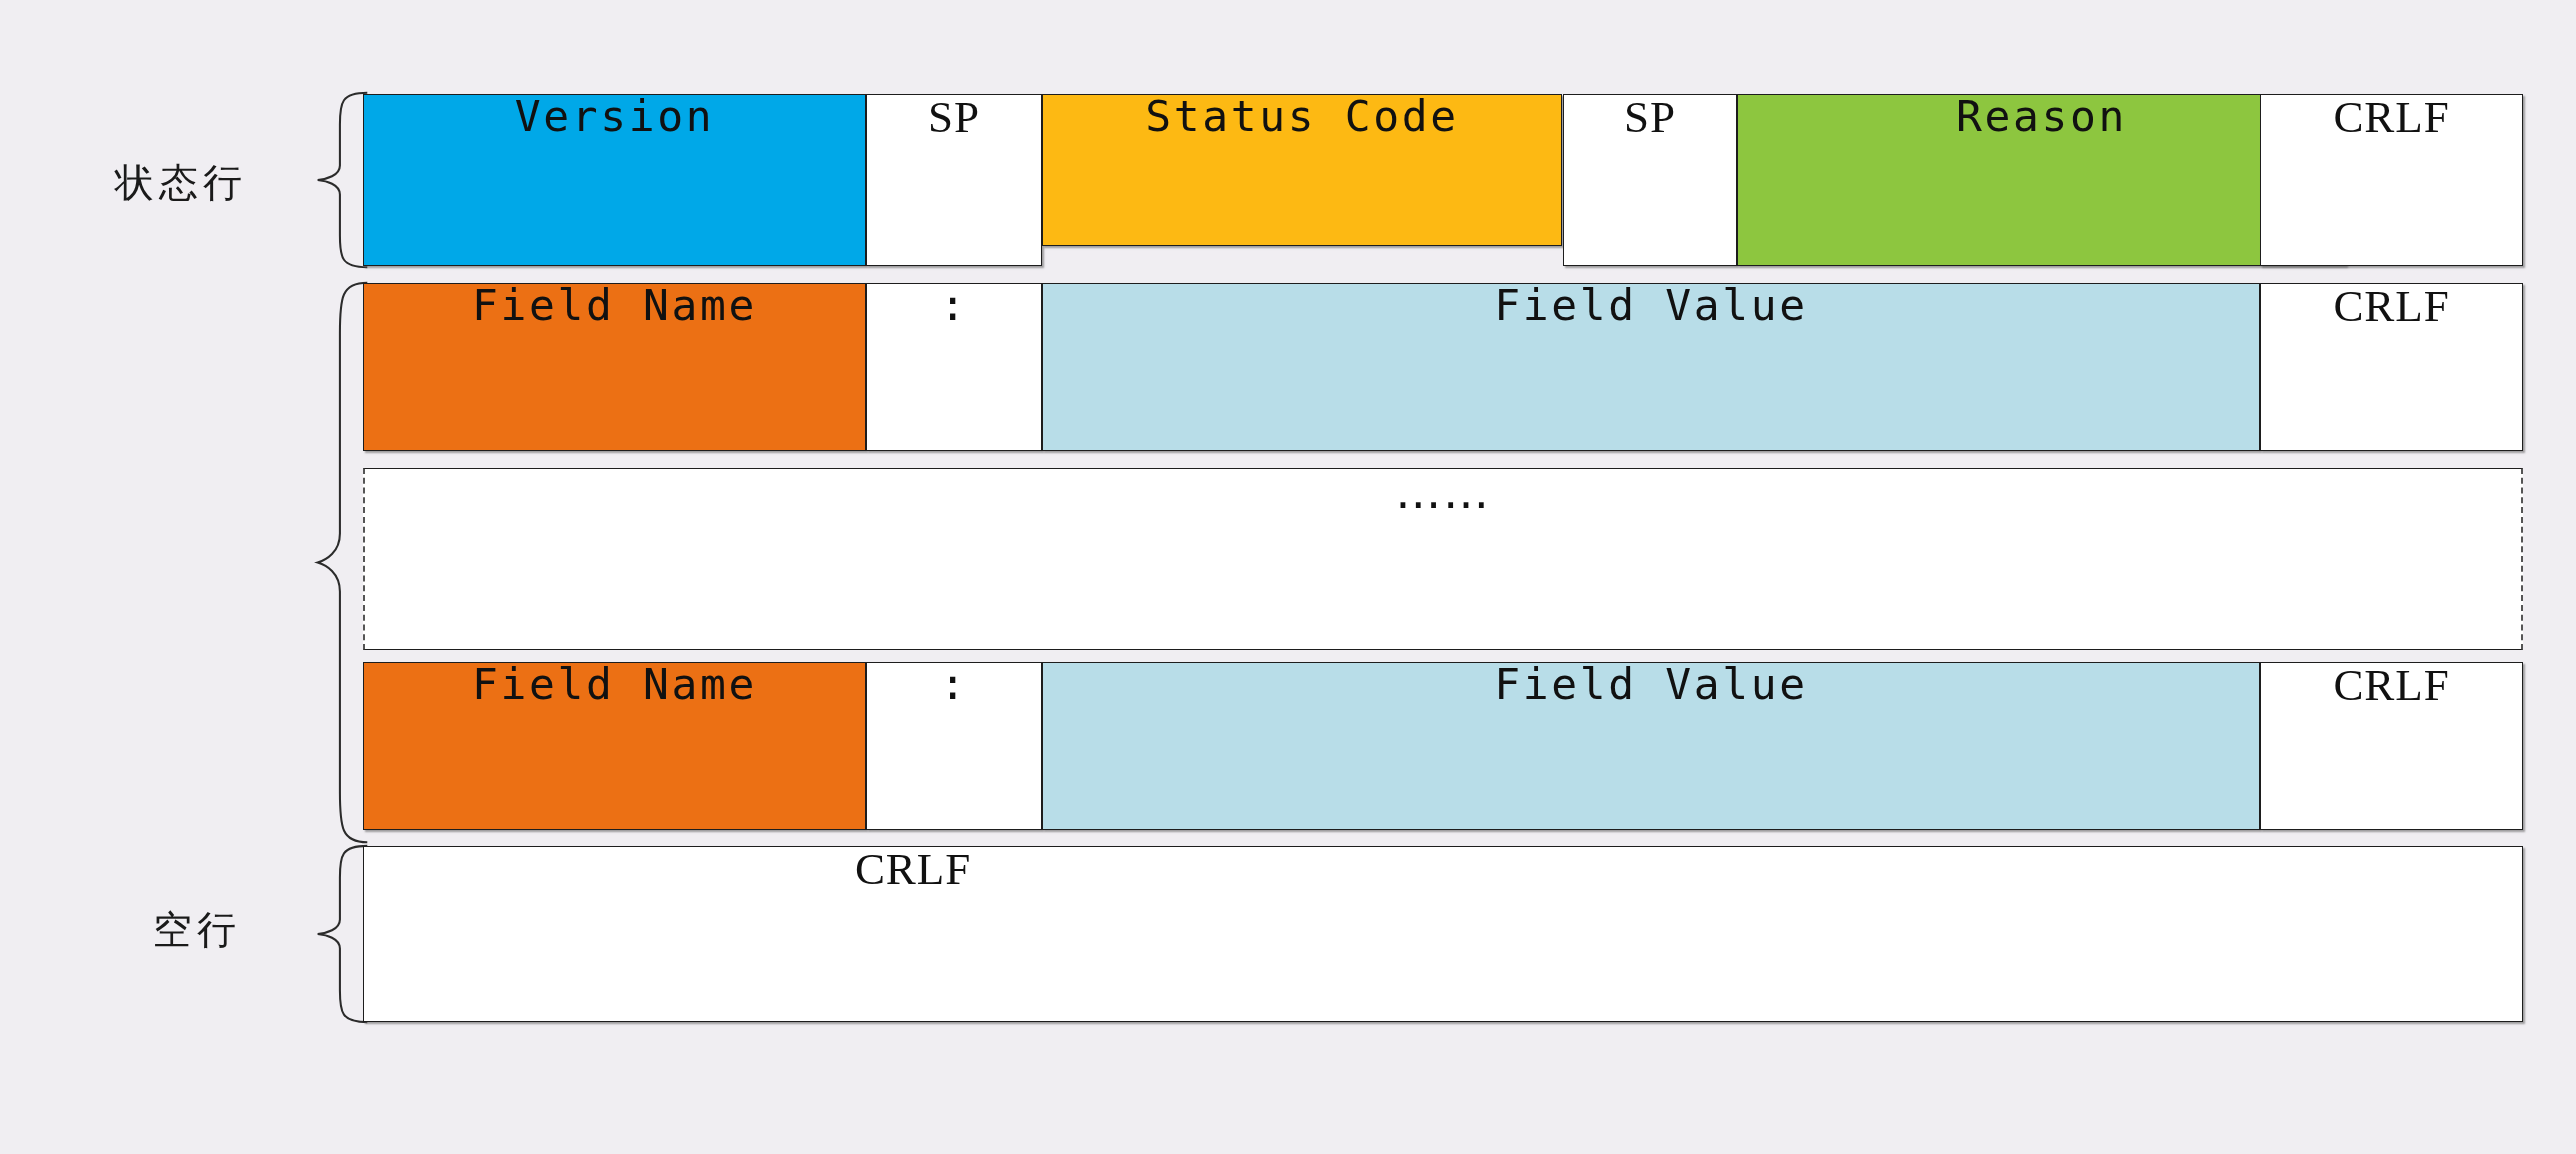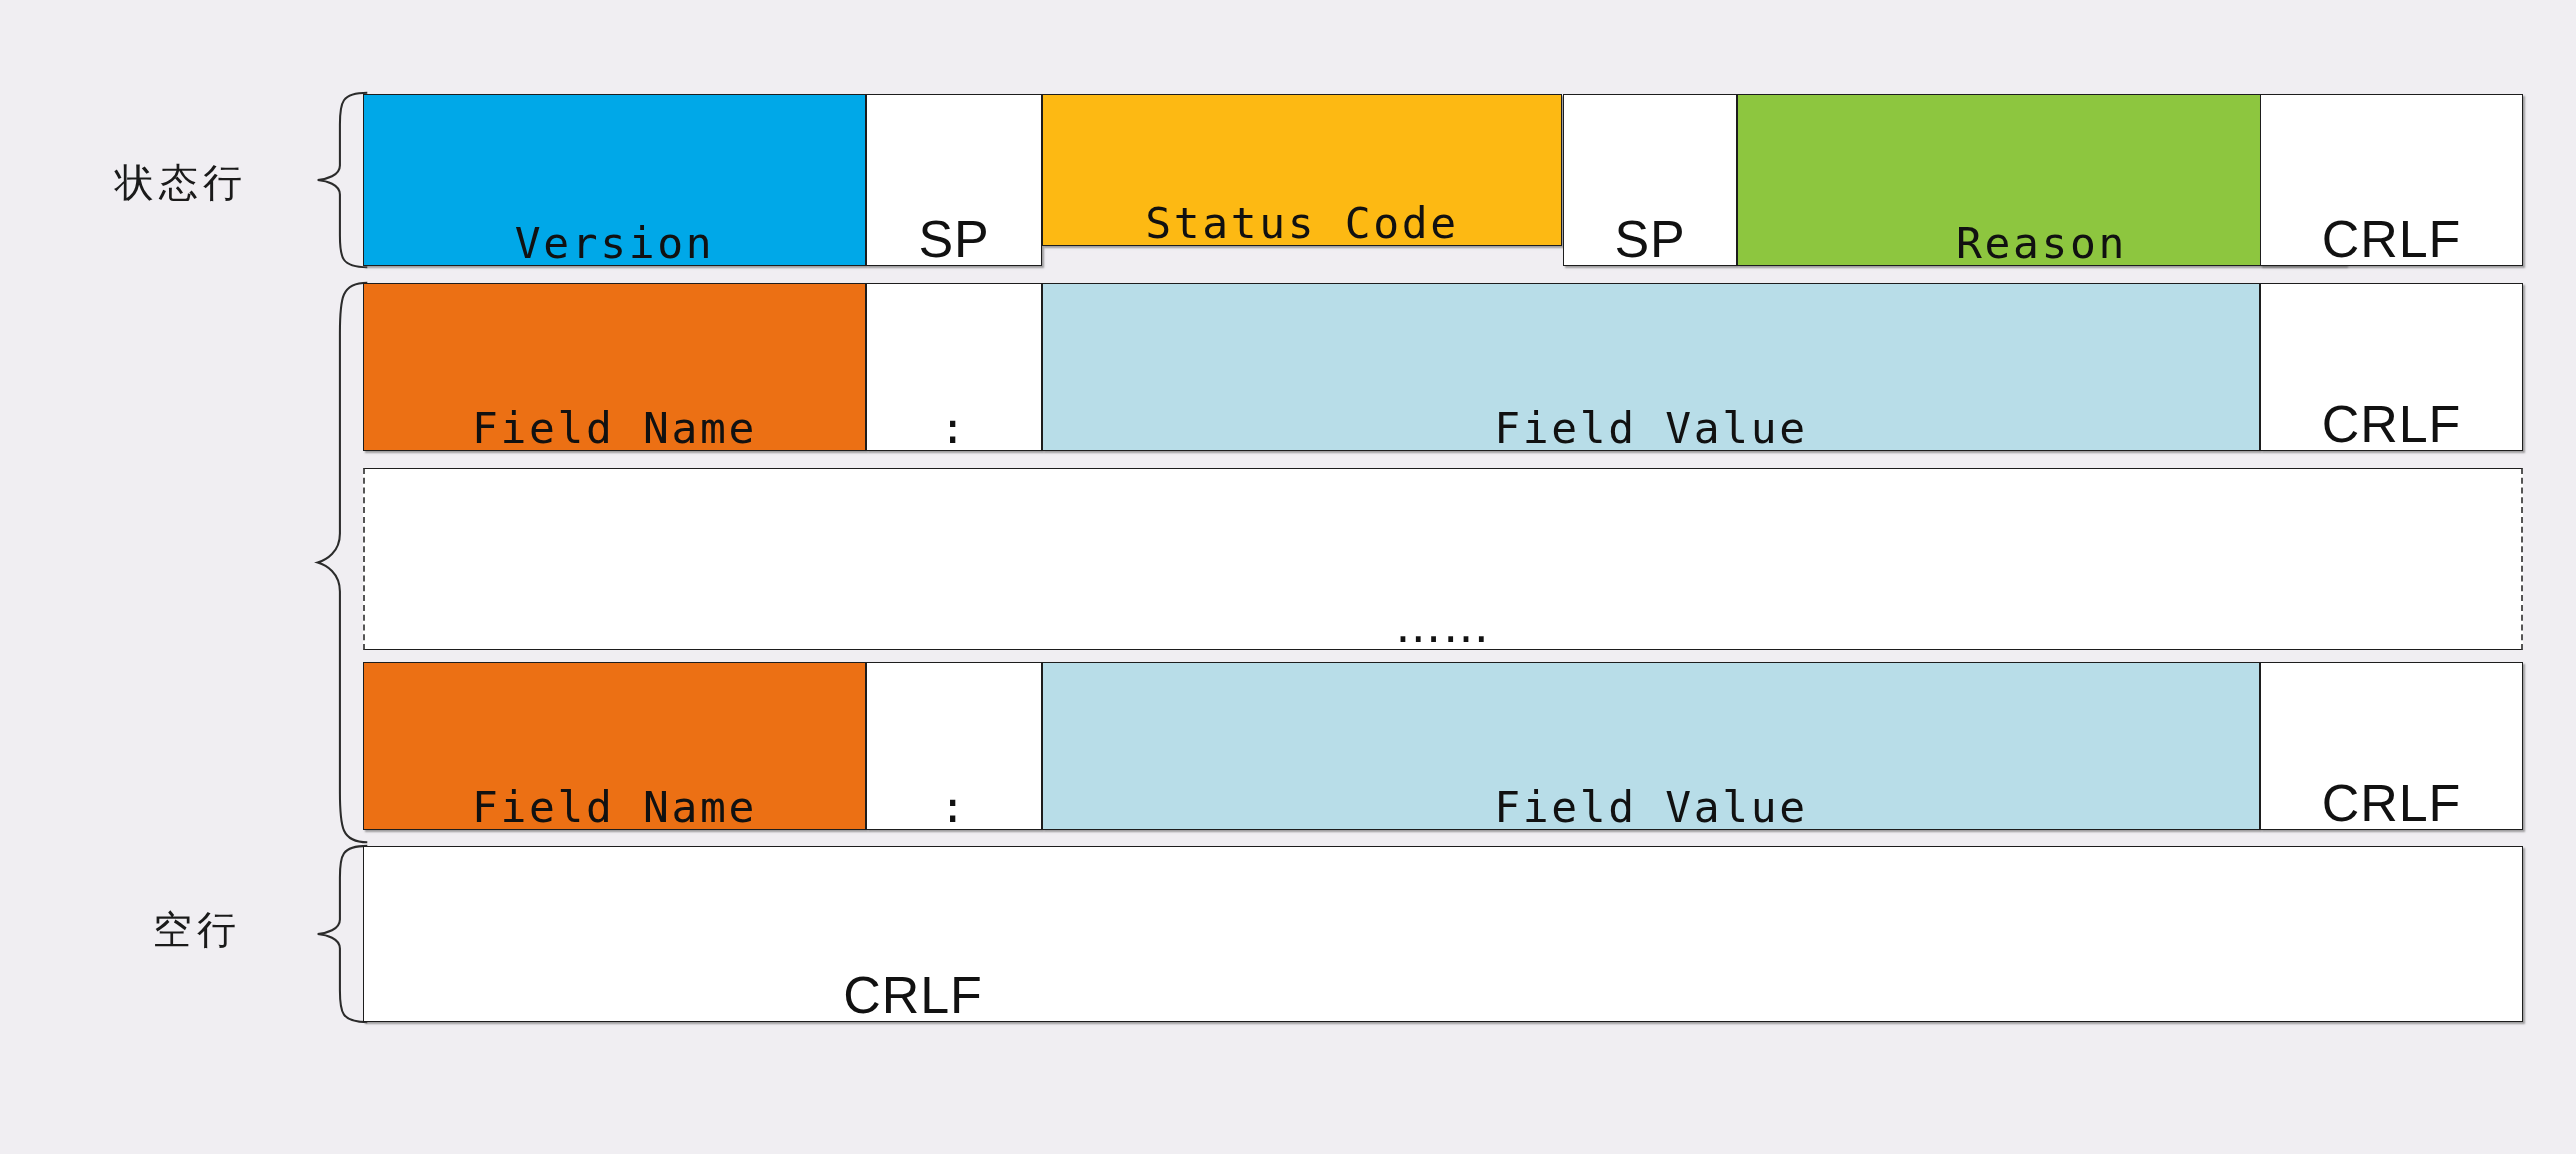--- a/index.html
+++ b/index.html
@@ -41,36 +41,36 @@
   .brace {
     position: absolute;
   }
 
   
   .cell {
     position: absolute;
     box-sizing: border-box;
     border: 1.7px solid #1d1d1d;
     display: flex;
-    align-items: flex-end;
+    align-items: flex-start;
     justify-content: center;
     color: #111111;
     background: #ffffff;
     box-shadow: 1.7px 1.7px 1.7px rgba(90,90,90,0.55);
   }
   .cell .txt {
     font-family: "DejaVu Sans Mono", "Liberation Mono", monospace;
     font-size: 43px;
     letter-spacing: 2.6px;
     line-height: 1;
     white-space: nowrap;
   }
   .cell .txt-serif {
-    font-family: Liberation Sans, sans-serif;
-    font-size: 52px;
+    font-family: Liberation Serif, serif;
+    font-size: 45px;
     letter-spacing: 0.9px;
     line-height: 1;
     white-space: nowrap;
   }
 
   .cell.dashed {
     border-left: 2.6px dashed #555555;
     border-right: 2.6px dashed #555555;
     border-top: 1.7px solid #1d1d1d;
     border-bottom: 1.7px solid #1d1d1d;

